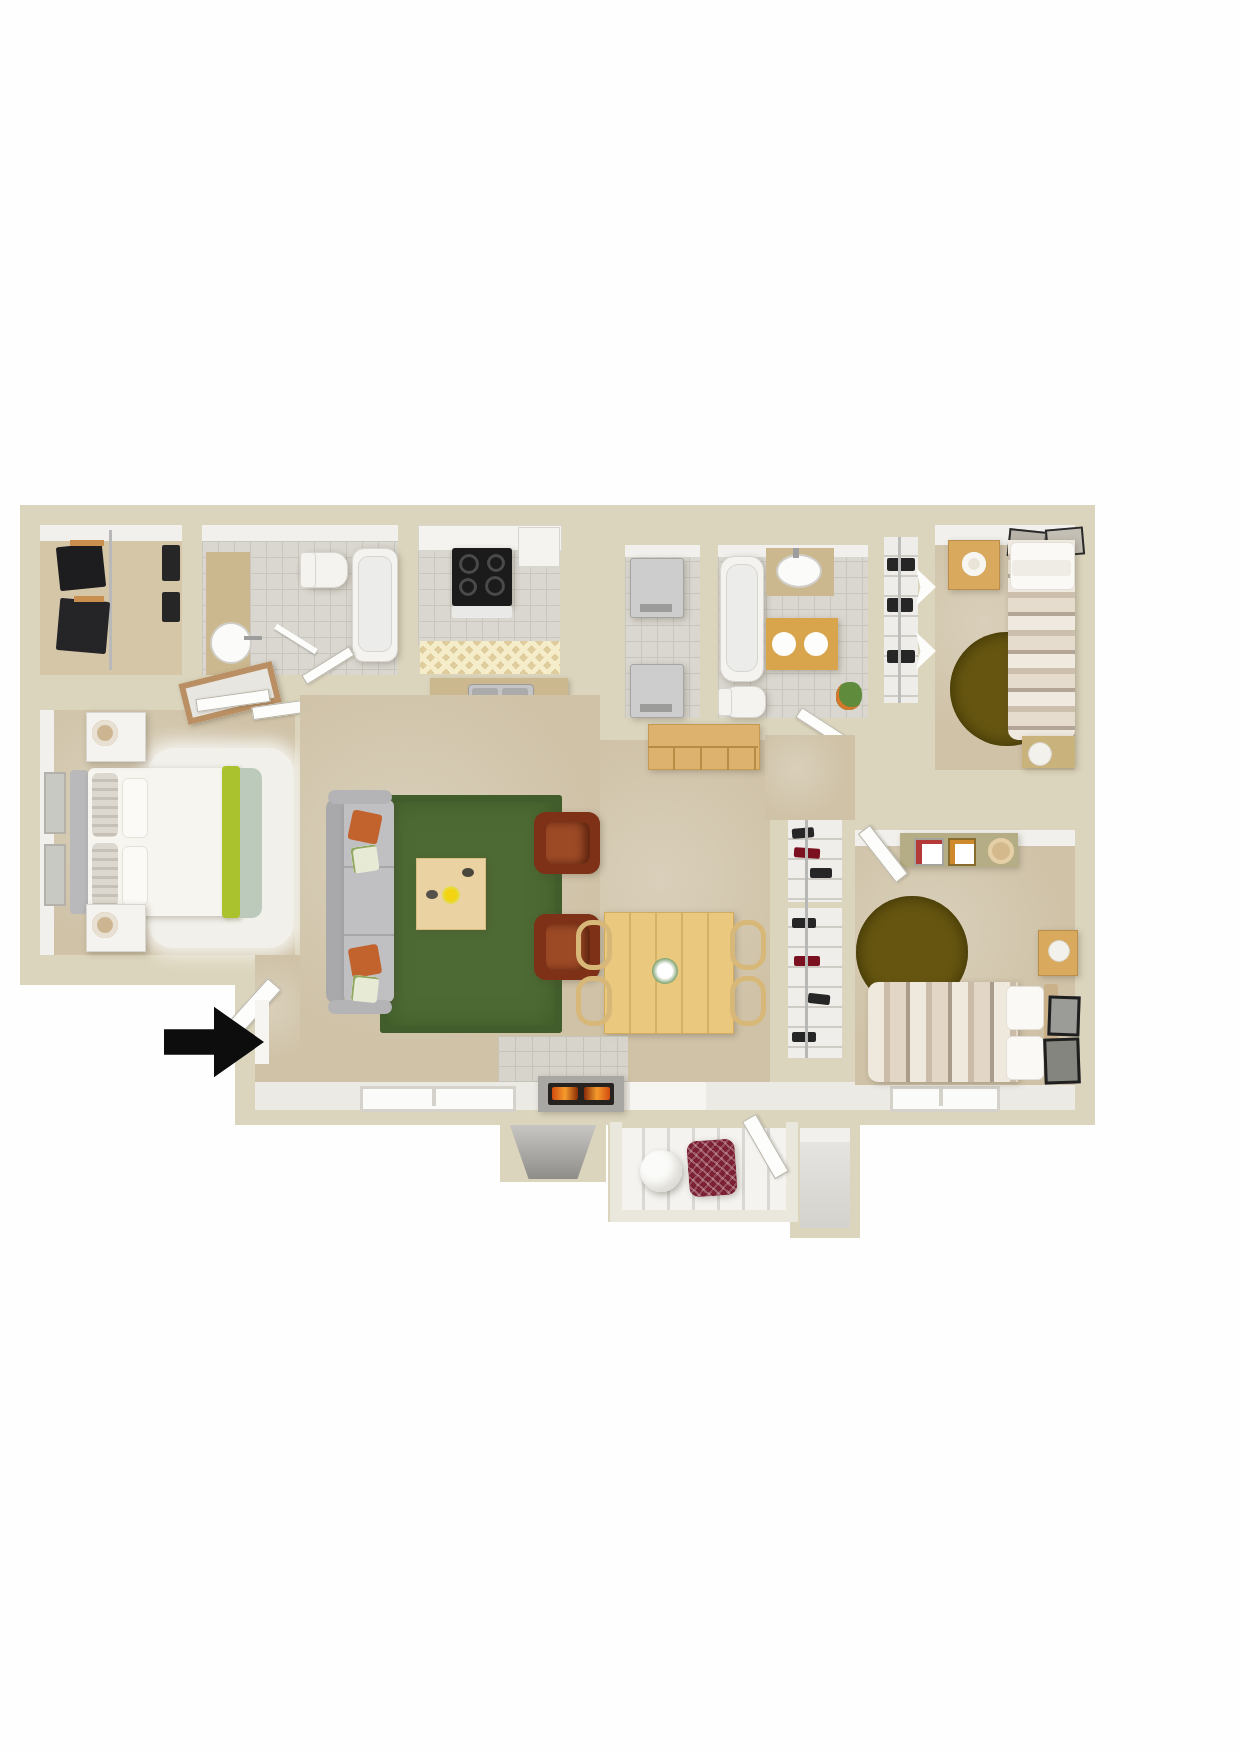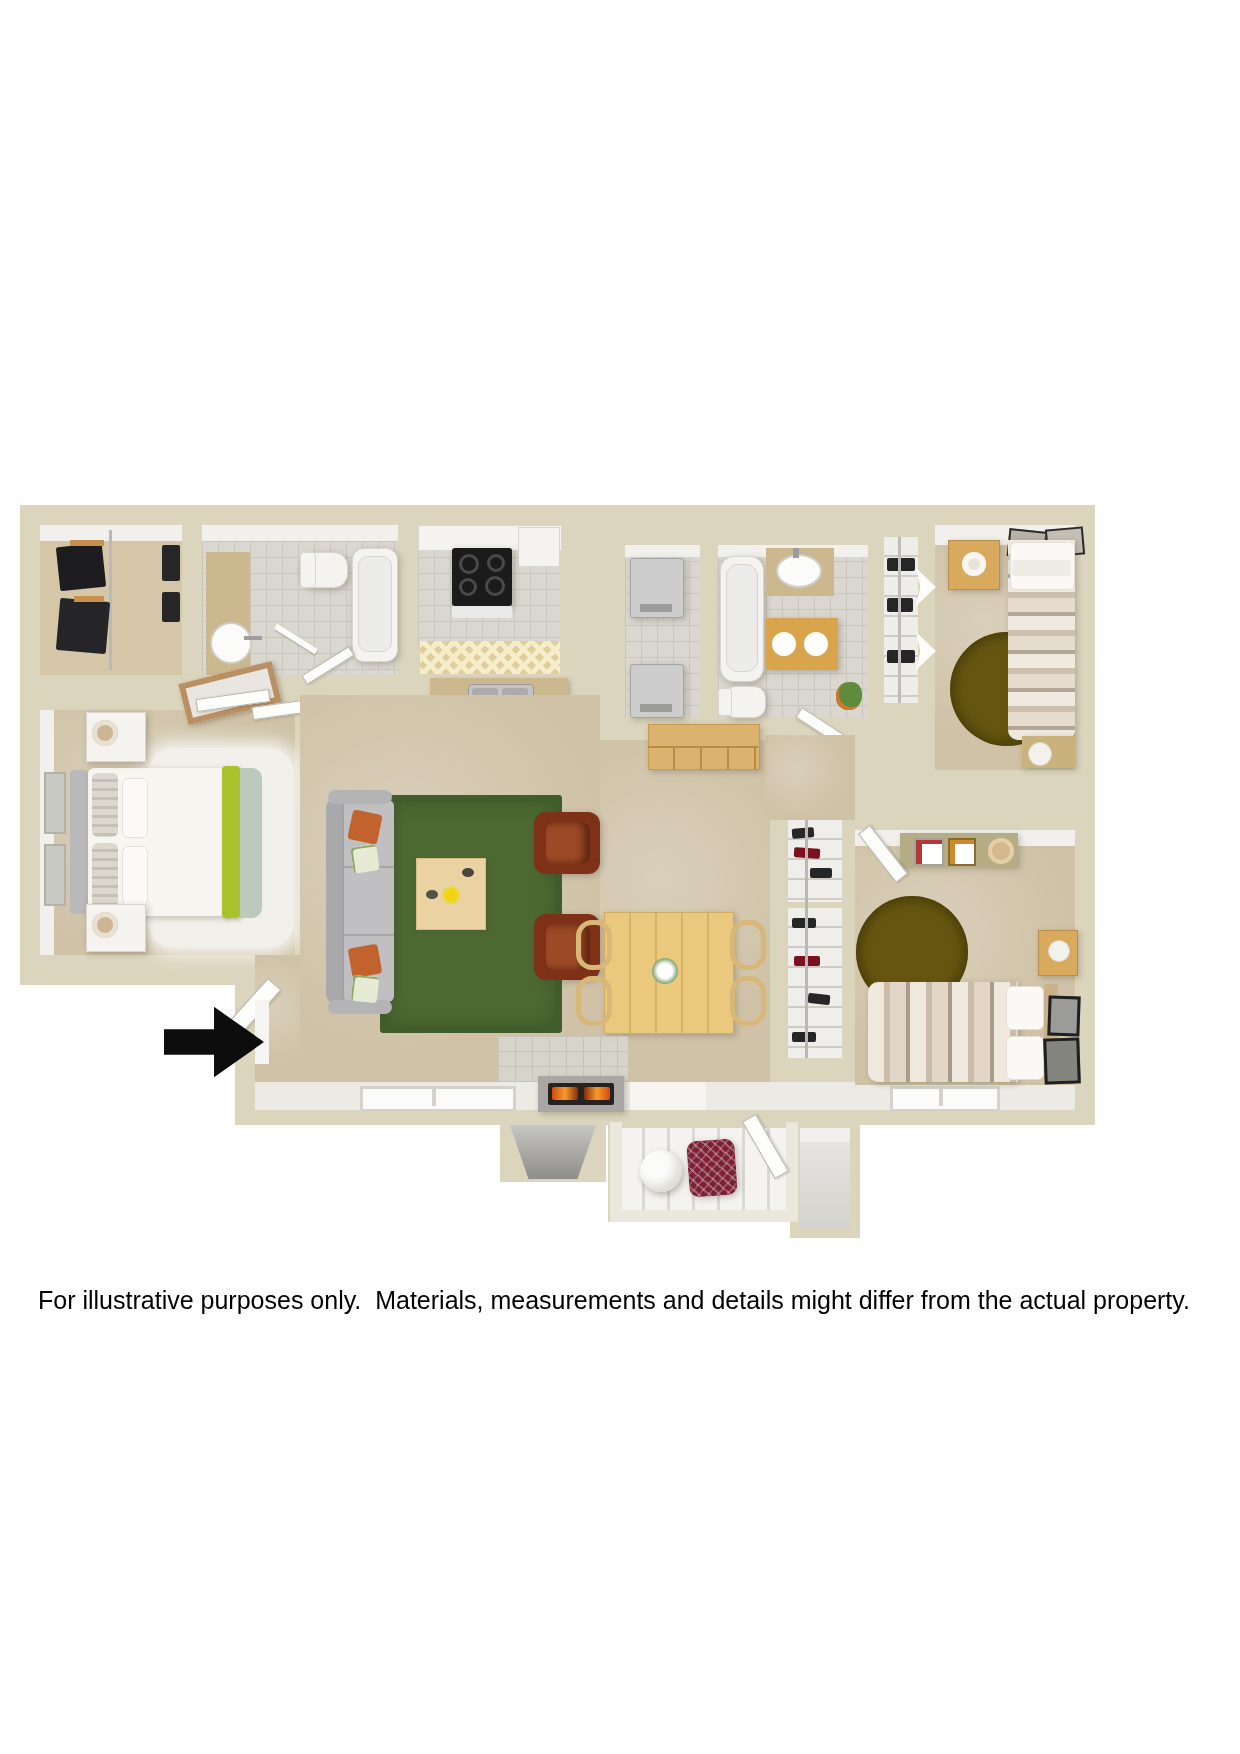--- a/index.html
+++ b/index.html
@@ -224,14 +224,13 @@
   <div class="abs" style="left:610px;top:1210px;width:188px;height:12px;background:#eae7dd;"></div>
   <div class="abs" style="left:640px;top:1150px;width:42px;height:42px;border-radius:50%;background:#fbfbf9;box-shadow:2px 3px 6px rgba(90,85,70,.4), inset -6px -6px 10px #dddbd4;"></div>
   <div class="abs shadowed" style="left:688px;top:1140px;width:48px;height:56px;background:var(--red-chair);border-radius:10px;transform:rotate(-4deg);background-image:repeating-linear-gradient(45deg, rgba(255,255,255,.28) 0 2px, transparent 2px 7px),repeating-linear-gradient(-45deg, rgba(255,255,255,.2) 0 2px, transparent 2px 7px);"></div>
   <div class="abs leaf" style="left:742px;top:1122px;width:14px;height:64px;transform:rotate(-30deg);transform-origin:top left;"></div>
 
   <div class="abs" style="left:800px;top:1128px;width:50px;height:100px;background:linear-gradient(180deg,#e8e7e3,#d4d2cd);"></div>
   <div class="abs face" style="left:800px;top:1128px;width:50px;height:14px;"></div>
 
   <div class="abs" style="left:506px;top:1125px;width:94px;height:54px;background:linear-gradient(180deg,#c8c6c2,#8f8d89);clip-path:polygon(4% 0,96% 0,76% 100%,24% 100%);"></div>
 
-  <div id="disclaimer">For illustrative purposes only.  Materials, measurements and details might differ from the actual property.</div>
 </div>
 
 </body></html>

